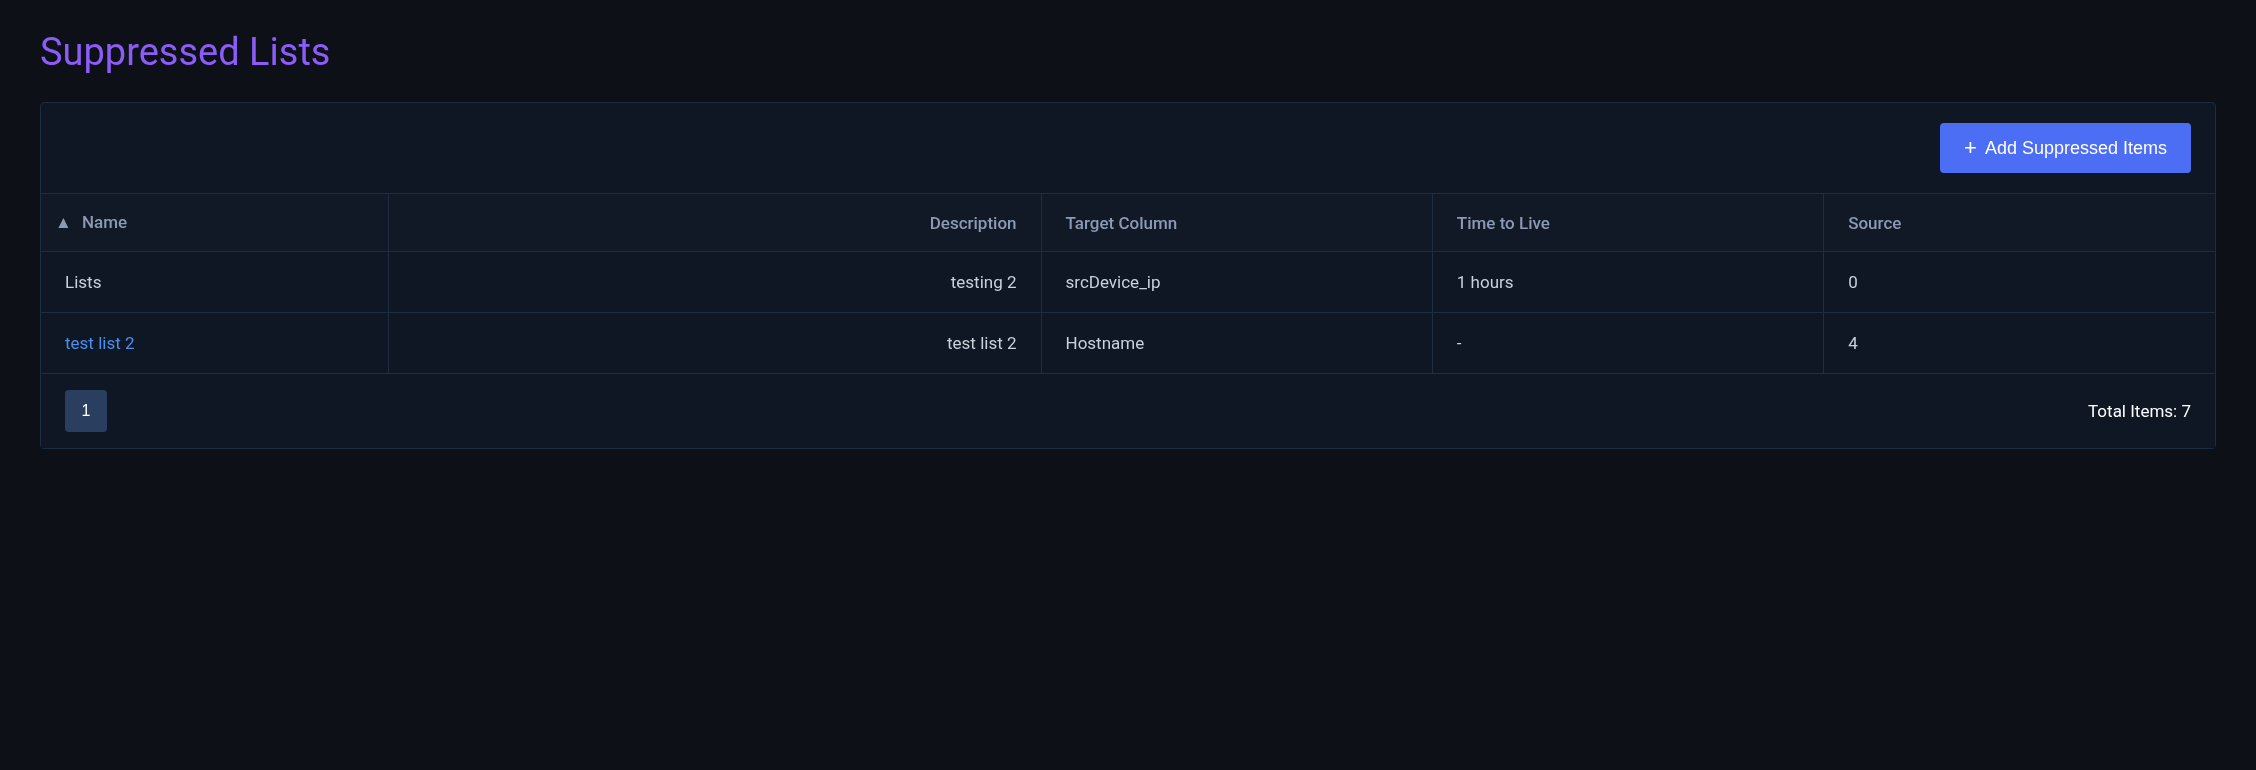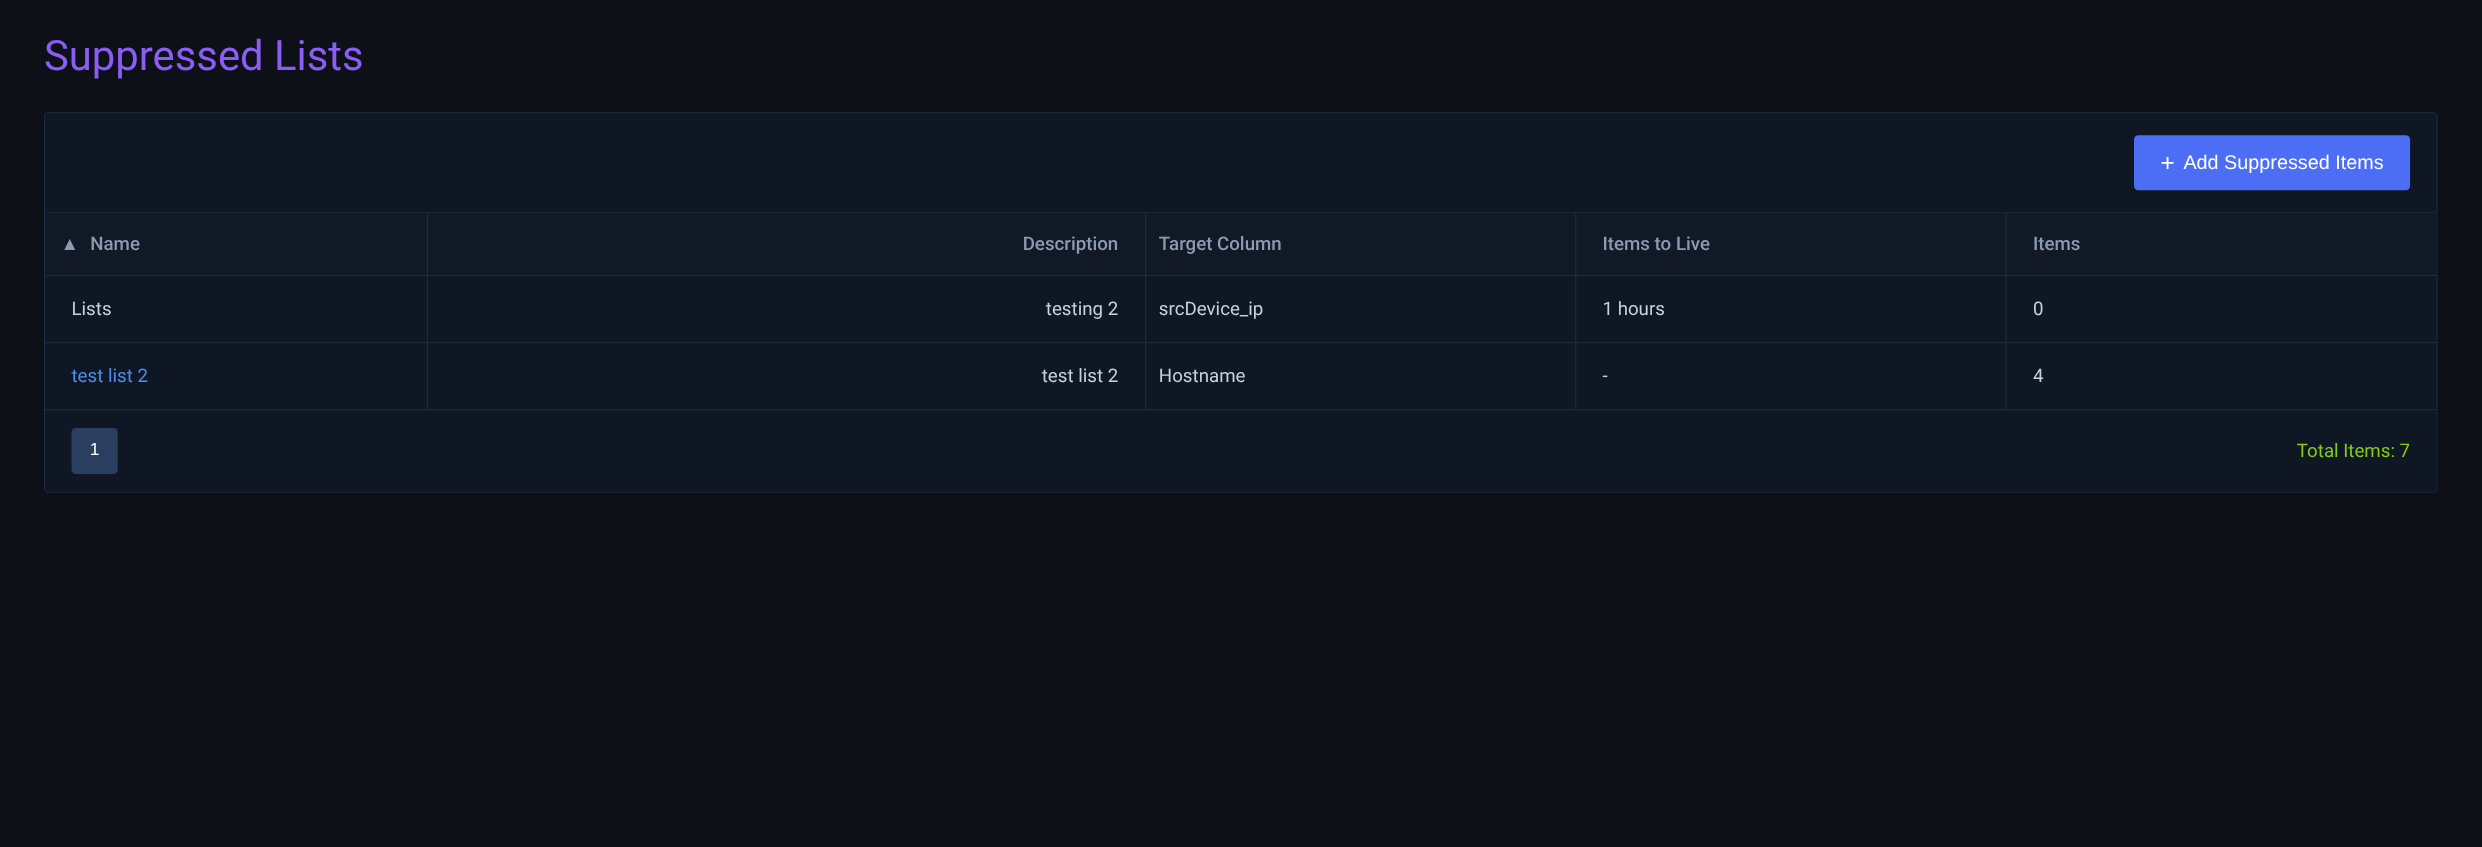--- a/index.html
+++ b/index.html
@@ -150,26 +150,26 @@
       cursor: pointer;
     }
 
     .page-btn.active {
       background-color: #2a3f5f;
       color: #ffffff;
     }
 
     .total-items {
       font-size: 17px;
-      color: #84cc16;
+      color: #ffffff;
     }
 
     .col-name { width: 16%; }
     .col-desc { width: 30%; text-align: right; }
-    .col-target { width: 18%; padding-left: 12px; }
+    .col-target { width: 18%; }
     .col-ttl { width: 18%; }
     .col-items { width: 18%; }
   </style>
 </head>
 <body>
 
 <h1 class="page-title">Suppressed Lists</h1>
 
 <div class="table-container">
   <div class="toolbar">
@@ -186,24 +186,24 @@
           <span class="sort-arrow">▲</span>
           <span>Name</span>
         </th>
         <th class="col-desc">
           <span>Description</span>
         </th>
         <th class="col-target">
           <span>Target Column</span>
         </th>
         <th class="col-ttl">
-          <span>Items to Live</span>
+          <span>Time to Live</span>
         </th>
         <th class="col-items">
-          <span>Items</span>
+          <span>Source</span>
         </th>
       </tr>
     </thead>
     <tbody id="table-body">
         <tr>
           <td class="col-name"><span>Lists</span></td>
           <td class="col-desc"><span>testing 2</span></td>
           <td class="col-target">srcDevice_ip</td>
           <td class="col-ttl">1 hours</td>
           <td class="col-items">0</td>

